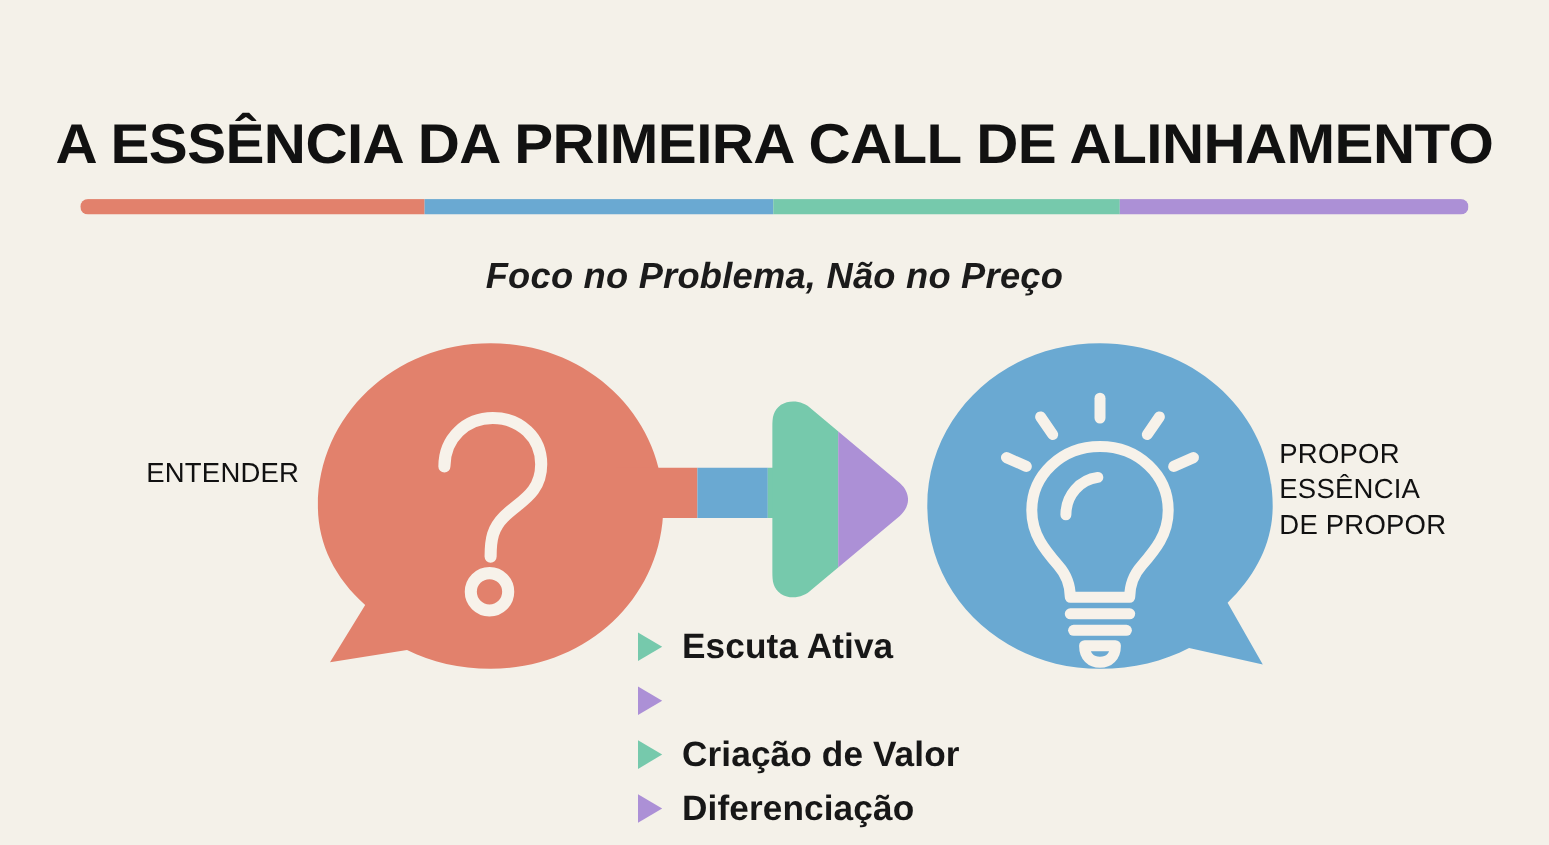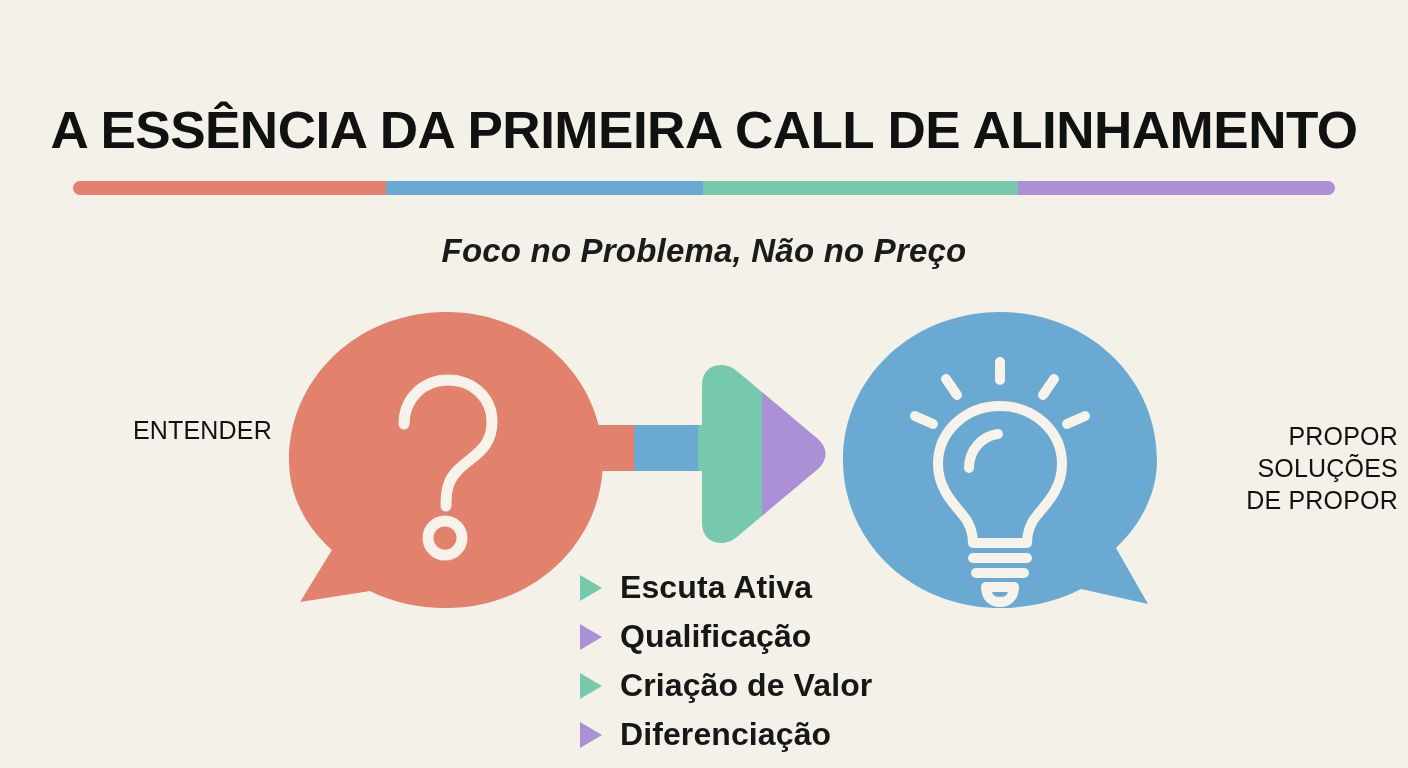--- a/index.html
+++ b/index.html
@@ -81,23 +81,23 @@
     color: #111111;
   }
   .side-label.left {
     left: 20px;
     top: 366px;
     width: 252px;
     text-align: right;
   }
   .side-label.right {
     left: 1163px;
-    top: 372px;
+    top: 349px;
     width: 235px;
-    text-align: right;
+    text-align: left;
   }
   .side-label .ln { display: block; white-space: nowrap; }
 
   
   .bubble-wrap {
     position: absolute;
   }
   .bubble-wrap.left  { left: 286px; top: 262px; width: 320px; height: 300px; }
   .bubble-wrap.right { left: 840px; top: 262px; width: 320px; height: 300px; }
   .bubble-wrap svg { display: block; width: 100%; height: 100%; overflow: visible; }
@@ -157,21 +157,21 @@
   </div>
 
   <div class="subtitle">Foco no Problema, Não no Preço</div>
 
   <div class="side-label left">
     <span class="ln">ENTENDER</span>
   </div>
 
   <div class="side-label right">
     <span class="ln">PROPOR</span>
-    <span class="ln">SOLUÇÕES</span>
+    <span class="ln">ESSÊNCIA</span>
     <span class="ln">DE PROPOR</span>
   </div>
 
   <div class="bubble-wrap left">
     <svg viewBox="0 0 320 300" xmlns="http://www.w3.org/2000/svg">
       <path d="M160 2 C 248 2 317 68 317 150 C 317 232 248 298 160 298
                C 132 298 106 292 84 281 L 14 292 L 46 240
                C 18 215 3 184 3 150 C 3 68 72 2 160 2 Z" fill="#e2816c"></path>
 
       <g fill="none" stroke="#f7f2ea" stroke-width="11" stroke-linecap="round" stroke-linejoin="round">
@@ -232,21 +232,20 @@
     </svg>
   </div>
 
   <div class="bullets">
     <div class="bullet green">
       <span class="tri"></span>
       <span class="txt">Escuta Ativa</span>
     </div>
     <div class="bullet purple">
       <span class="tri"></span>
-      <span class="txt">Qualificação</span>
     </div>
     <div class="bullet green">
       <span class="tri"></span>
       <span class="txt">Criação de Valor</span>
     </div>
     <div class="bullet purple">
       <span class="tri"></span>
       <span class="txt">Diferenciação</span>
     </div>
   </div>

